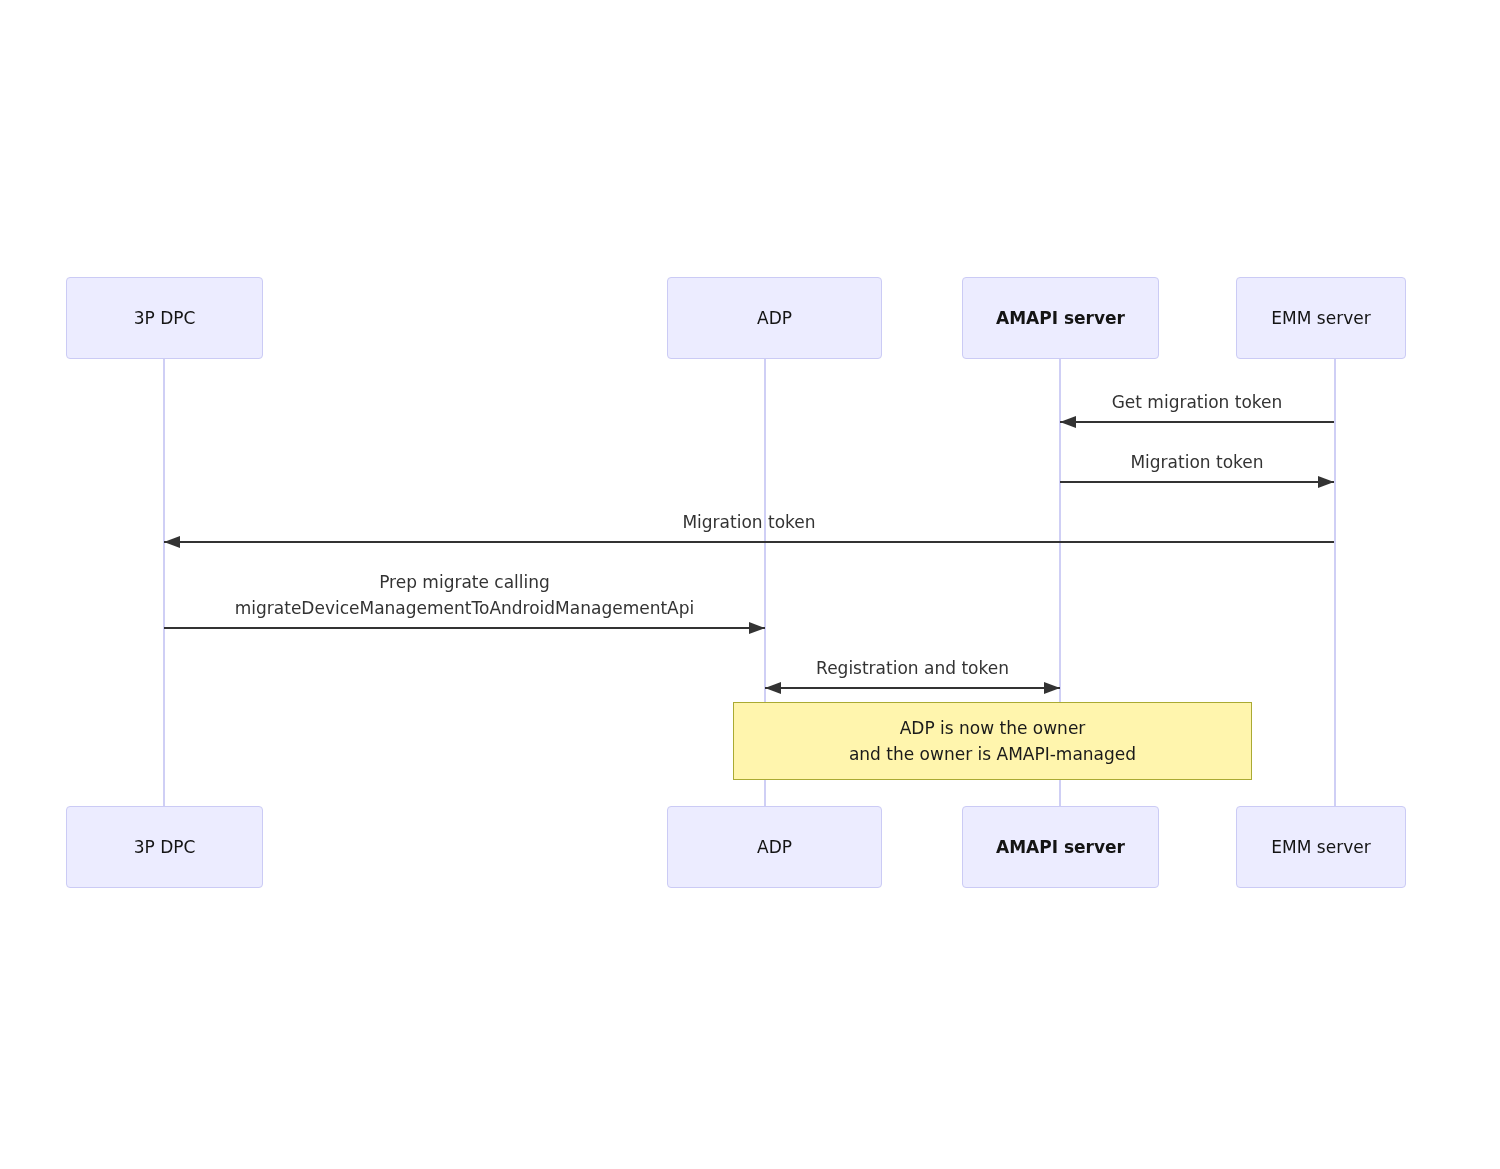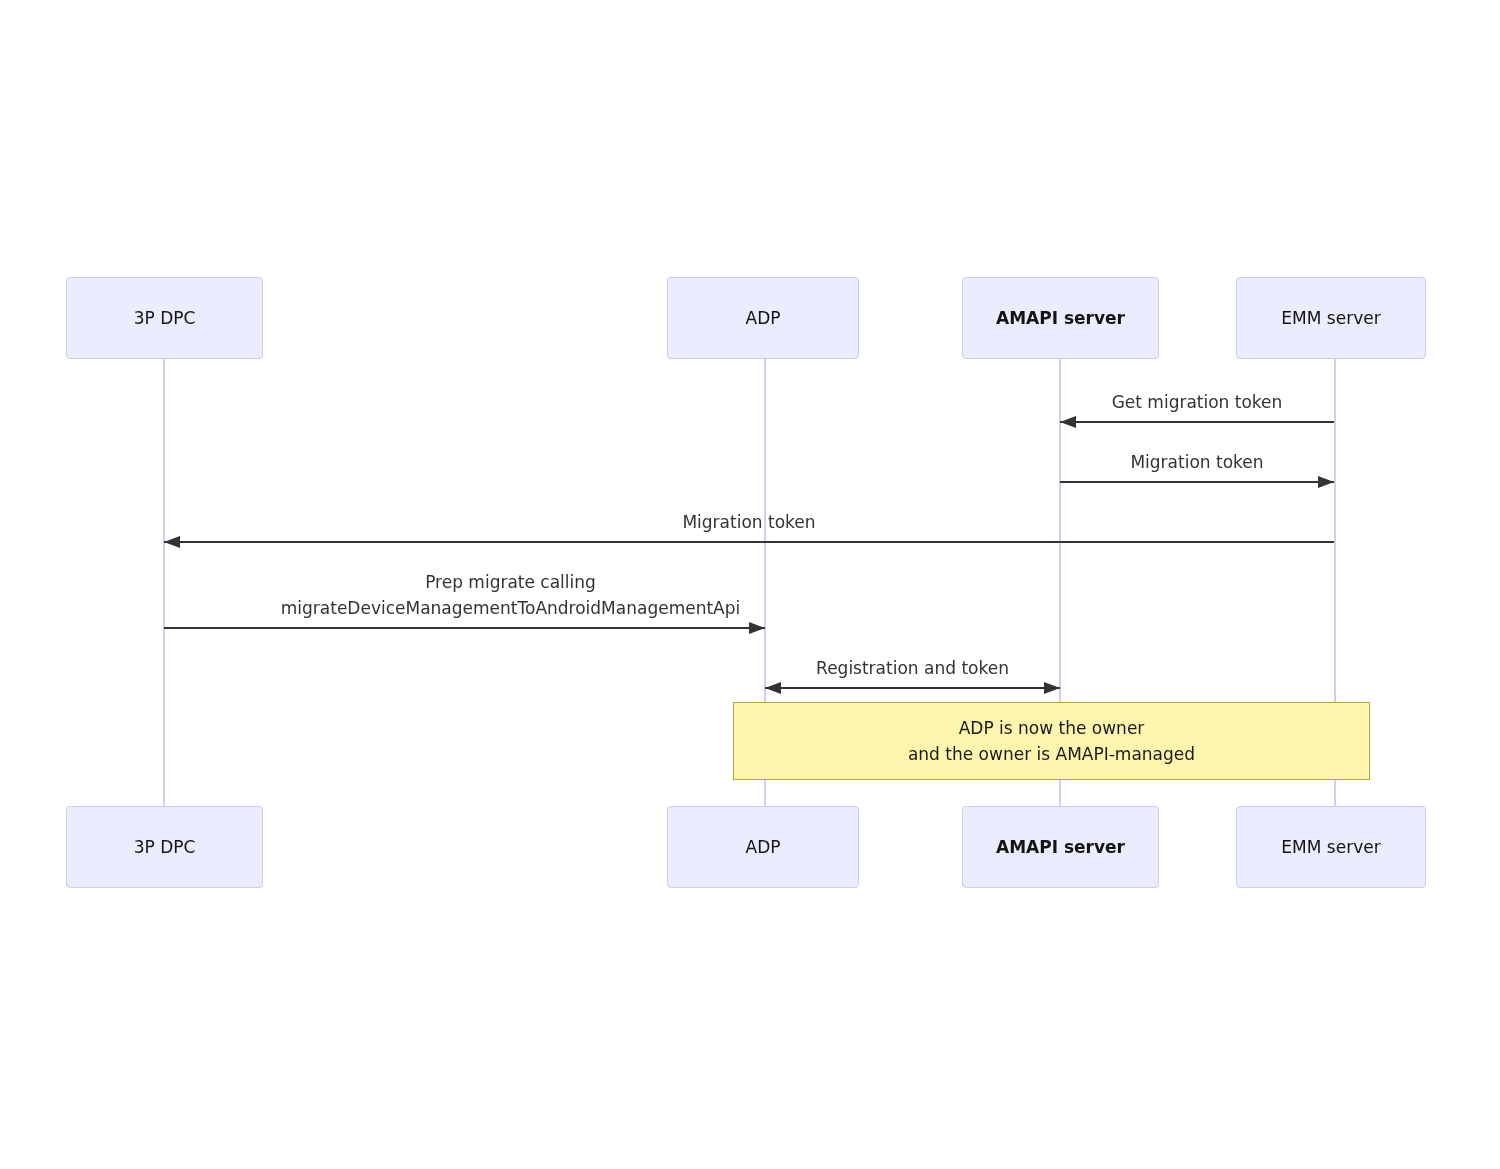--- a/index.html
+++ b/index.html
@@ -11,23 +11,23 @@
   
   .actor {
     position:absolute; height:82px; box-sizing:border-box;
     background:#ECECFF; border:1px solid #CBCBF5; border-radius:4px;
     display:flex; align-items:center; justify-content:center;
     font-size:17px; color:#141414;
   }
   .row-top    { top:277px; }
   .row-bottom { top:806px; }
   .a1 { left:66px;   width:197px; }
-  .a2 { left:667px;  width:192px; }
+  .a2 { left:667px;  width:215px; }
   .a3 { left:962px;  width:197px;font-weight:bold; }
-  .a4 { left:1236px; width:190px; }
+  .a4 { left:1236px; width:170px; }
 
   
   .lifeline { position:absolute; top:359px; height:447px; width:2px; background:#CFCFF5; }
   .l1 { left:163px; }
   .l2 { left:764px; }
   .l3 { left:1059px; }
   .l4 { left:1334px; }
 
   
   .msg-label {
@@ -38,28 +38,28 @@
   .ah { position:absolute; width:0; height:0; }
   .ah-left  { left:0;  top:-7px; border-top:6px solid transparent; border-bottom:6px solid transparent; border-right:16px solid #333333; }
   .ah-right { right:0; top:-7px; border-top:6px solid transparent; border-bottom:6px solid transparent; border-left:16px solid #333333; }
 
   .m1-label { left:1060px; width:274px;  top:389px; }
   .m1-line  { left:1060px; width:274px;  top:421px; }
   .m2-label { left:1060px; width:274px;  top:449px; }
   .m2-line  { left:1060px; width:274px;  top:481px; }
   .m3-label { left:164px;  width:1170px; top:509px; }
   .m3-line  { left:164px;  width:1170px; top:541px; }
-  .m4-label { left:164px;  width:601px;  top:569px;padding-left:46px; }
+  .m4-label { left:164px;  width:601px;  top:569px; }
   .m4-line  { left:164px;  width:601px;  top:627px; }
   .m5-label { left:765px;  width:295px;  top:655px; }
   .m5-line  { left:765px;  width:295px;  top:687px; }
 
   
   .note {
-    position:absolute; left:733px; top:702px; width:637px; height:78px; box-sizing:border-box;
+    position:absolute; left:733px; top:702px; width:519px; height:78px; box-sizing:border-box;
     background:#FFF5AD; border:1px solid #AAAA33;
     text-align:center; font-size:17px; color:#1a1a1a; line-height:26px; padding-top:12px;
     z-index:5;
   }
 </style>
 </head>
 <body>
 
 <div class="canvas">
 

